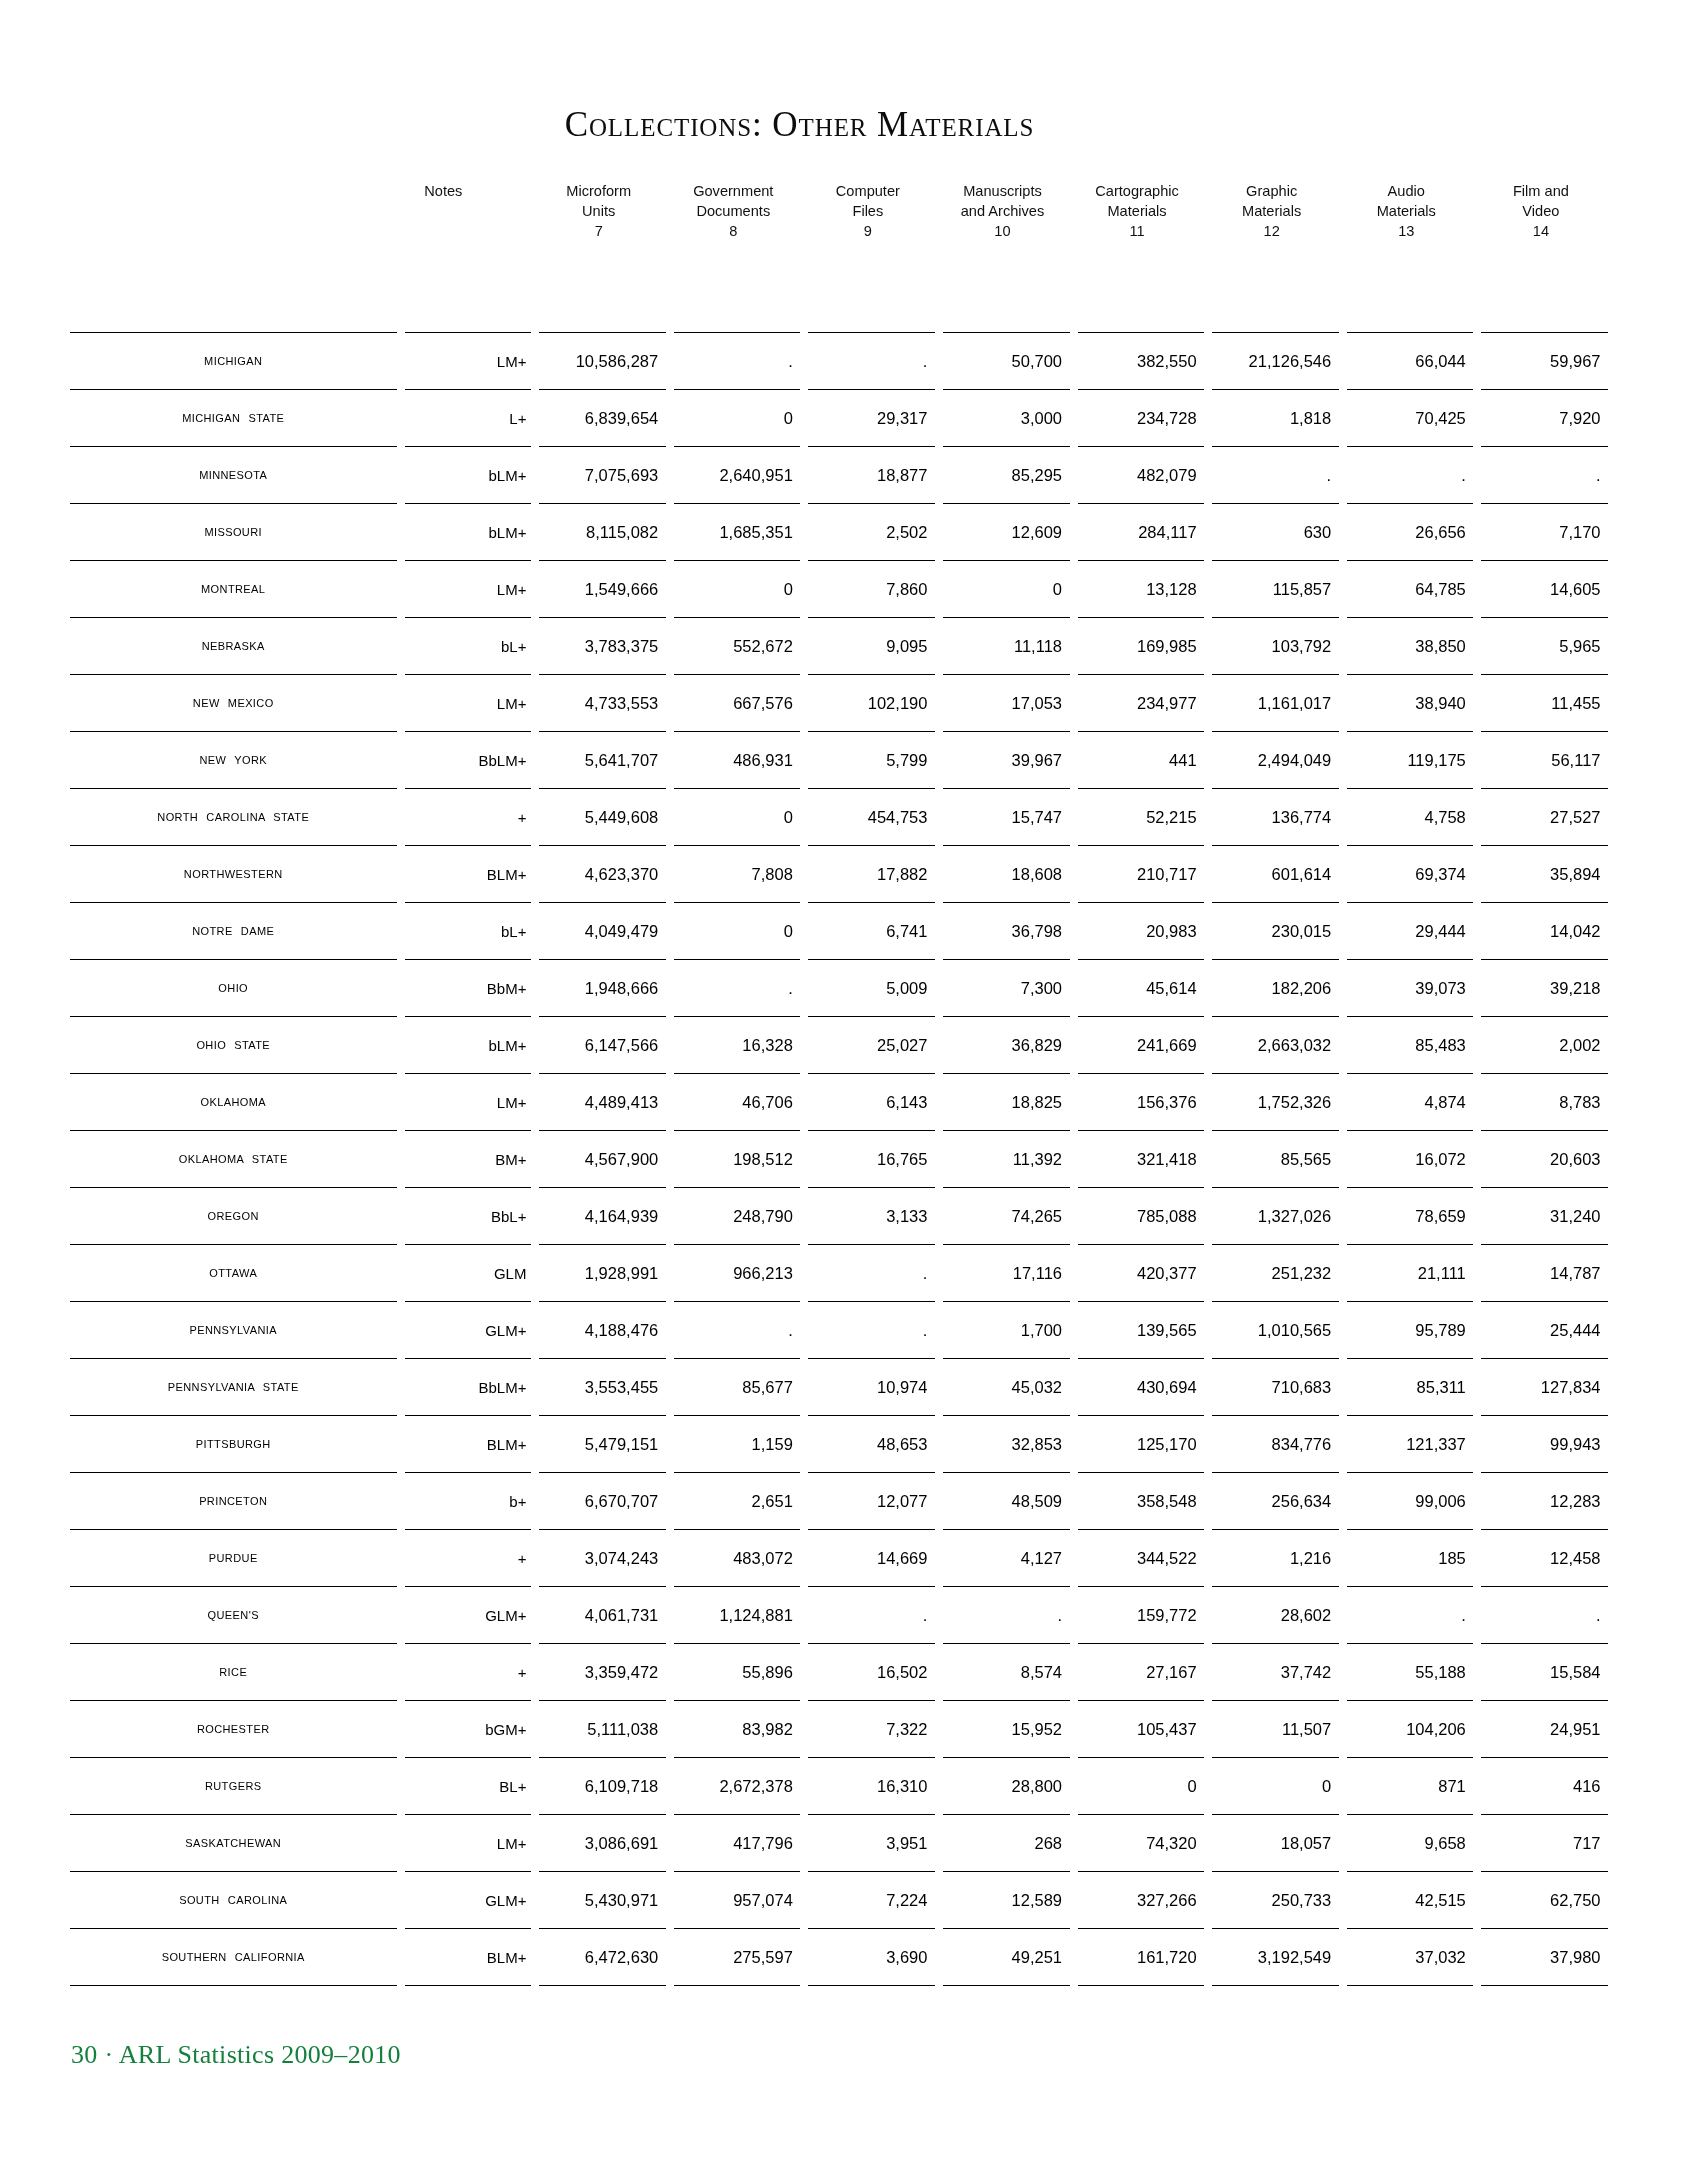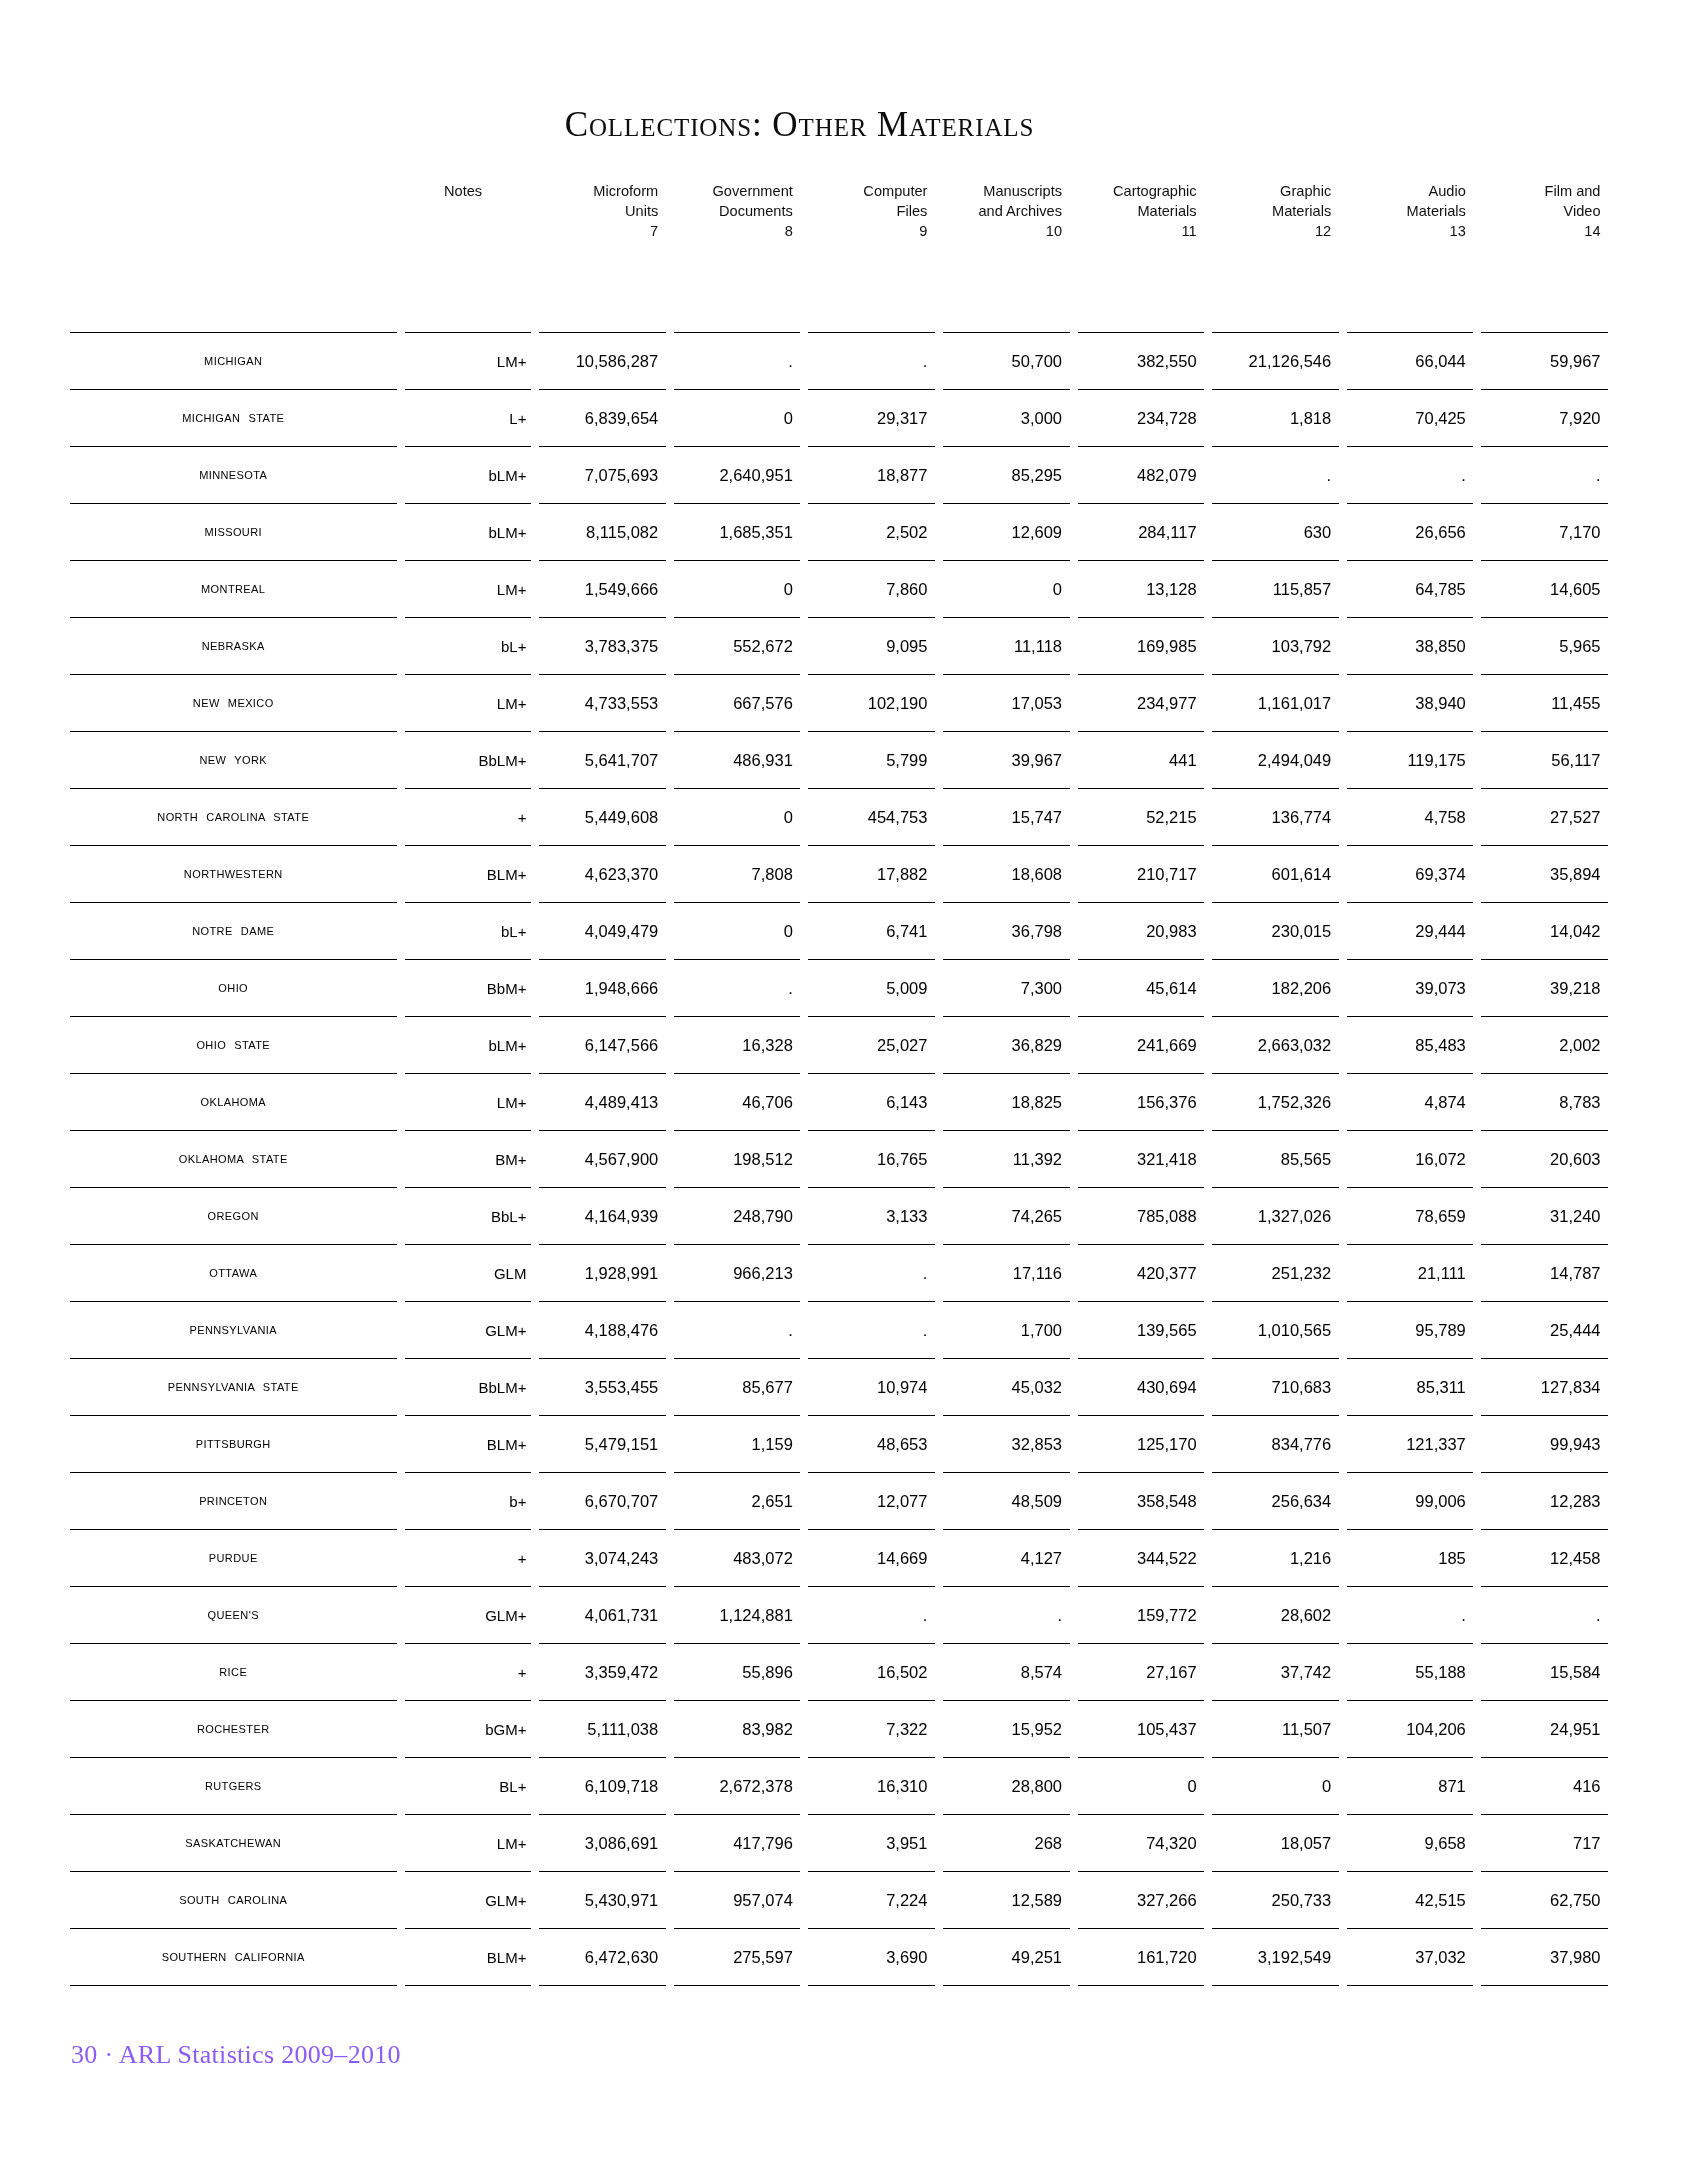--- a/index.html
+++ b/index.html
@@ -25,21 +25,20 @@
     border-collapse: separate;
     border-spacing: 8.5px 0;
     table-layout: fixed;
     width: 1554px;
   }
   col.c-name  { width: 325px; }
   col.c-std   { width: 126px; }
   th {
     font-weight: normal;
     font-size: 14.6px;
-    text-align: right;
     vertical-align: bottom;
     padding: 0 7.5px 91px 0;
     color: #111;
   }
   th .hline { height: 20px; line-height: 20px; white-space: nowrap; }
   th.notes-h { padding-right: 49px; }
   tbody td {
     border-top: 1.9px solid #000;
     height: 54px;
     vertical-align: middle;
@@ -54,21 +53,21 @@
     padding-left: 0.9px;
   }
   td.notes { text-align: right; font-size: 15px; padding-right: 4.7px; }
   td.num   { text-align: right; font-size: 16.5px; padding-right: 7.5px; }
   .page-footer {
     position: absolute;
     left: 71px; top: 2040px;
     font-family: "Liberation Serif", serif;
     font-size: 26px;
     letter-spacing: 0.3px;
-    color: #8b5cf6;
+    color: #15803d;
   }
 </style>
 </head>
 <body>
 
 <div class="page-title">Collections: Other Materials</div>
 
 <table class="stats">
   <colgroup>
     <col class="c-name">

